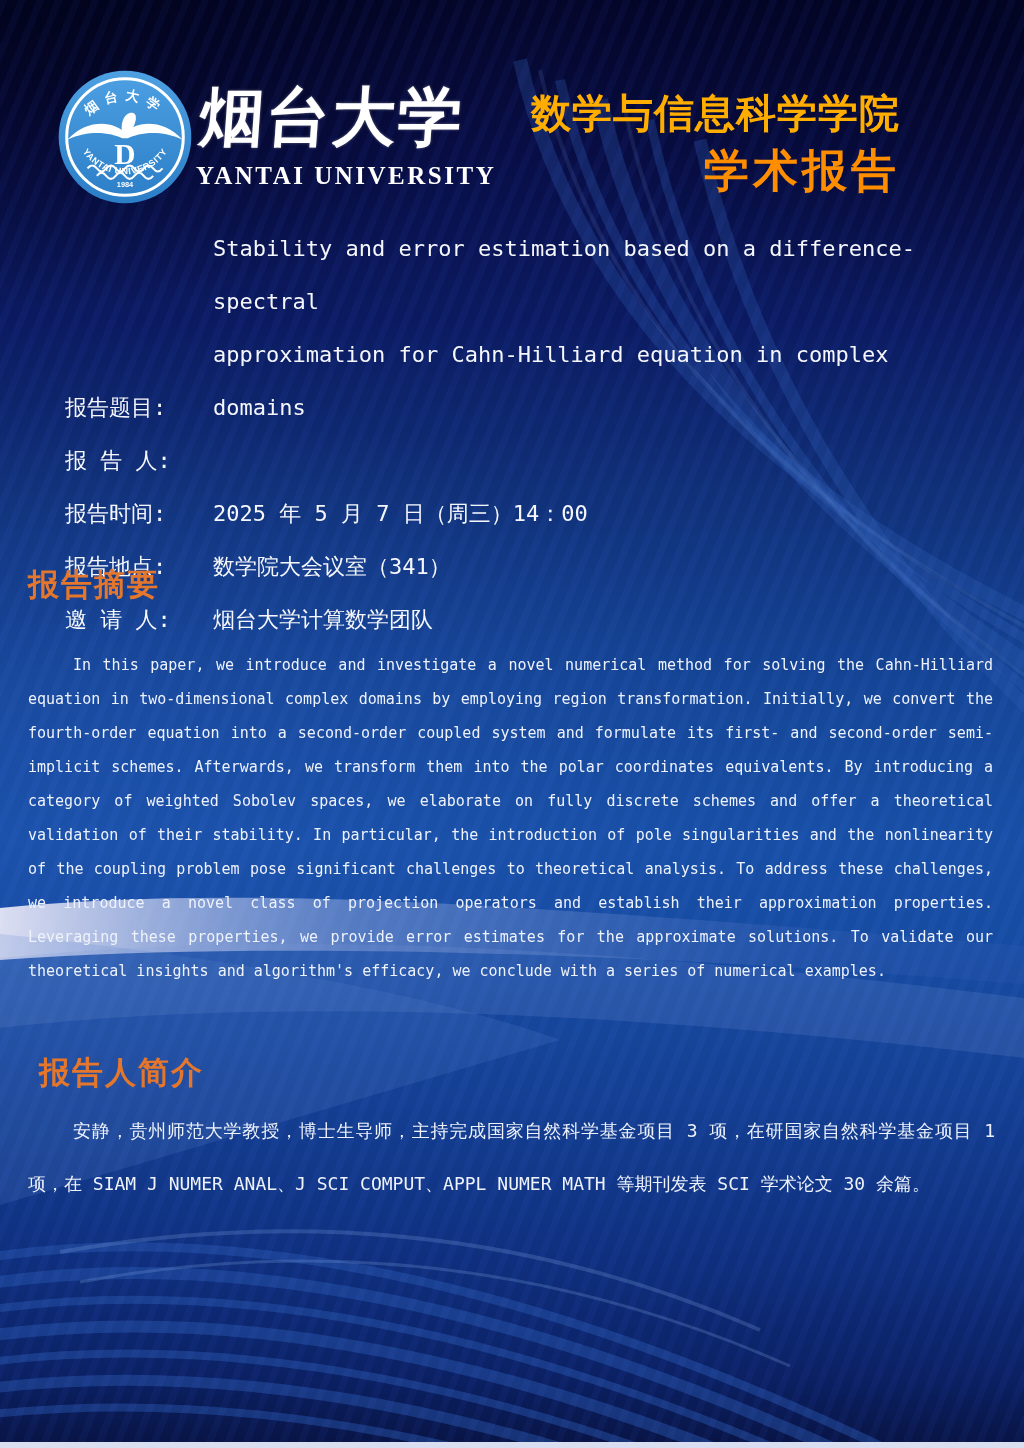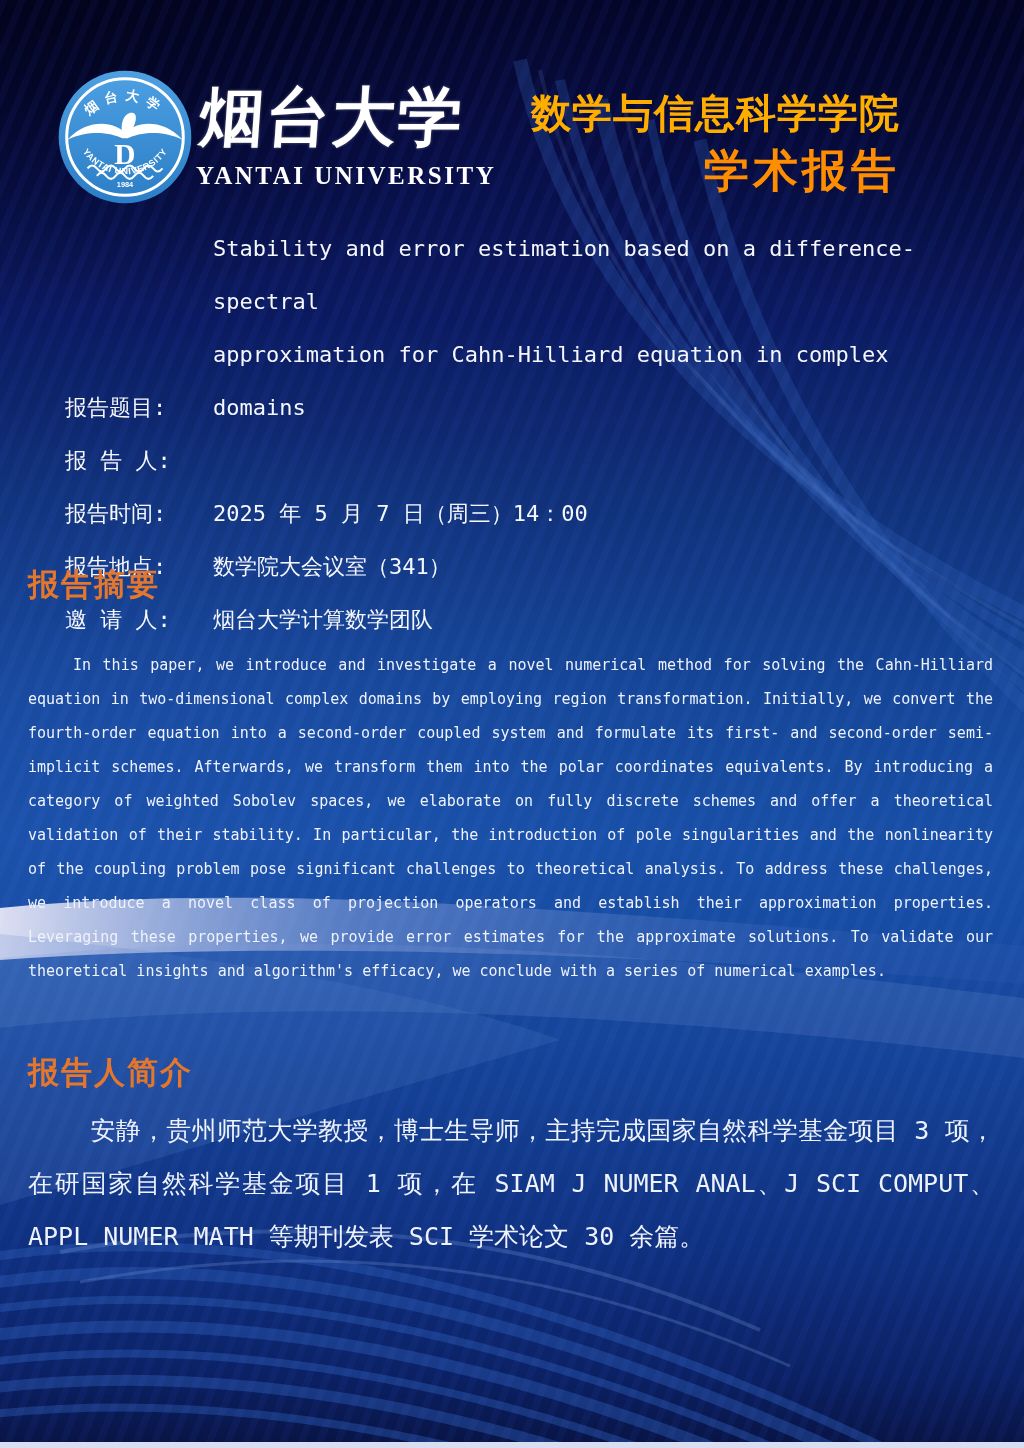--- a/index.html
+++ b/index.html
@@ -69,25 +69,25 @@
     font-family:"DejaVu Serif","Liberation Serif",serif;
     letter-spacing:2px;white-space:nowrap;
   }
   .abstract-heading{top:564px;}
   .abstract-body{
     position:absolute;left:28px;top:648px;width:965px;
     font-family:"DejaVu Sans Mono","Liberation Mono",monospace;
     font-size:15px;line-height:34px;color:#eef2fb;
     text-align:justify;text-indent:3em;
   }
-  .bio-heading{top:1052px;}
+  .bio-heading{top:1052px;margin-left:11px;}
   .bio-body{
     position:absolute;left:28px;top:1104px;width:967px;
     font-family:"DejaVu Sans Mono","Liberation Mono",monospace;
-    font-size:25px;line-height:53px;color:#eef2fb;
+    font-size:18px;line-height:53px;color:#eef2fb;
     text-align:justify;text-indent:2.5em;
   }
 </style>
 </head>
 <body>
 
 <div class="poster">
 
   <svg class="bg-svg" width="1024" height="1448" viewBox="0 0 1024 1448" aria-hidden="true">
     <defs>

